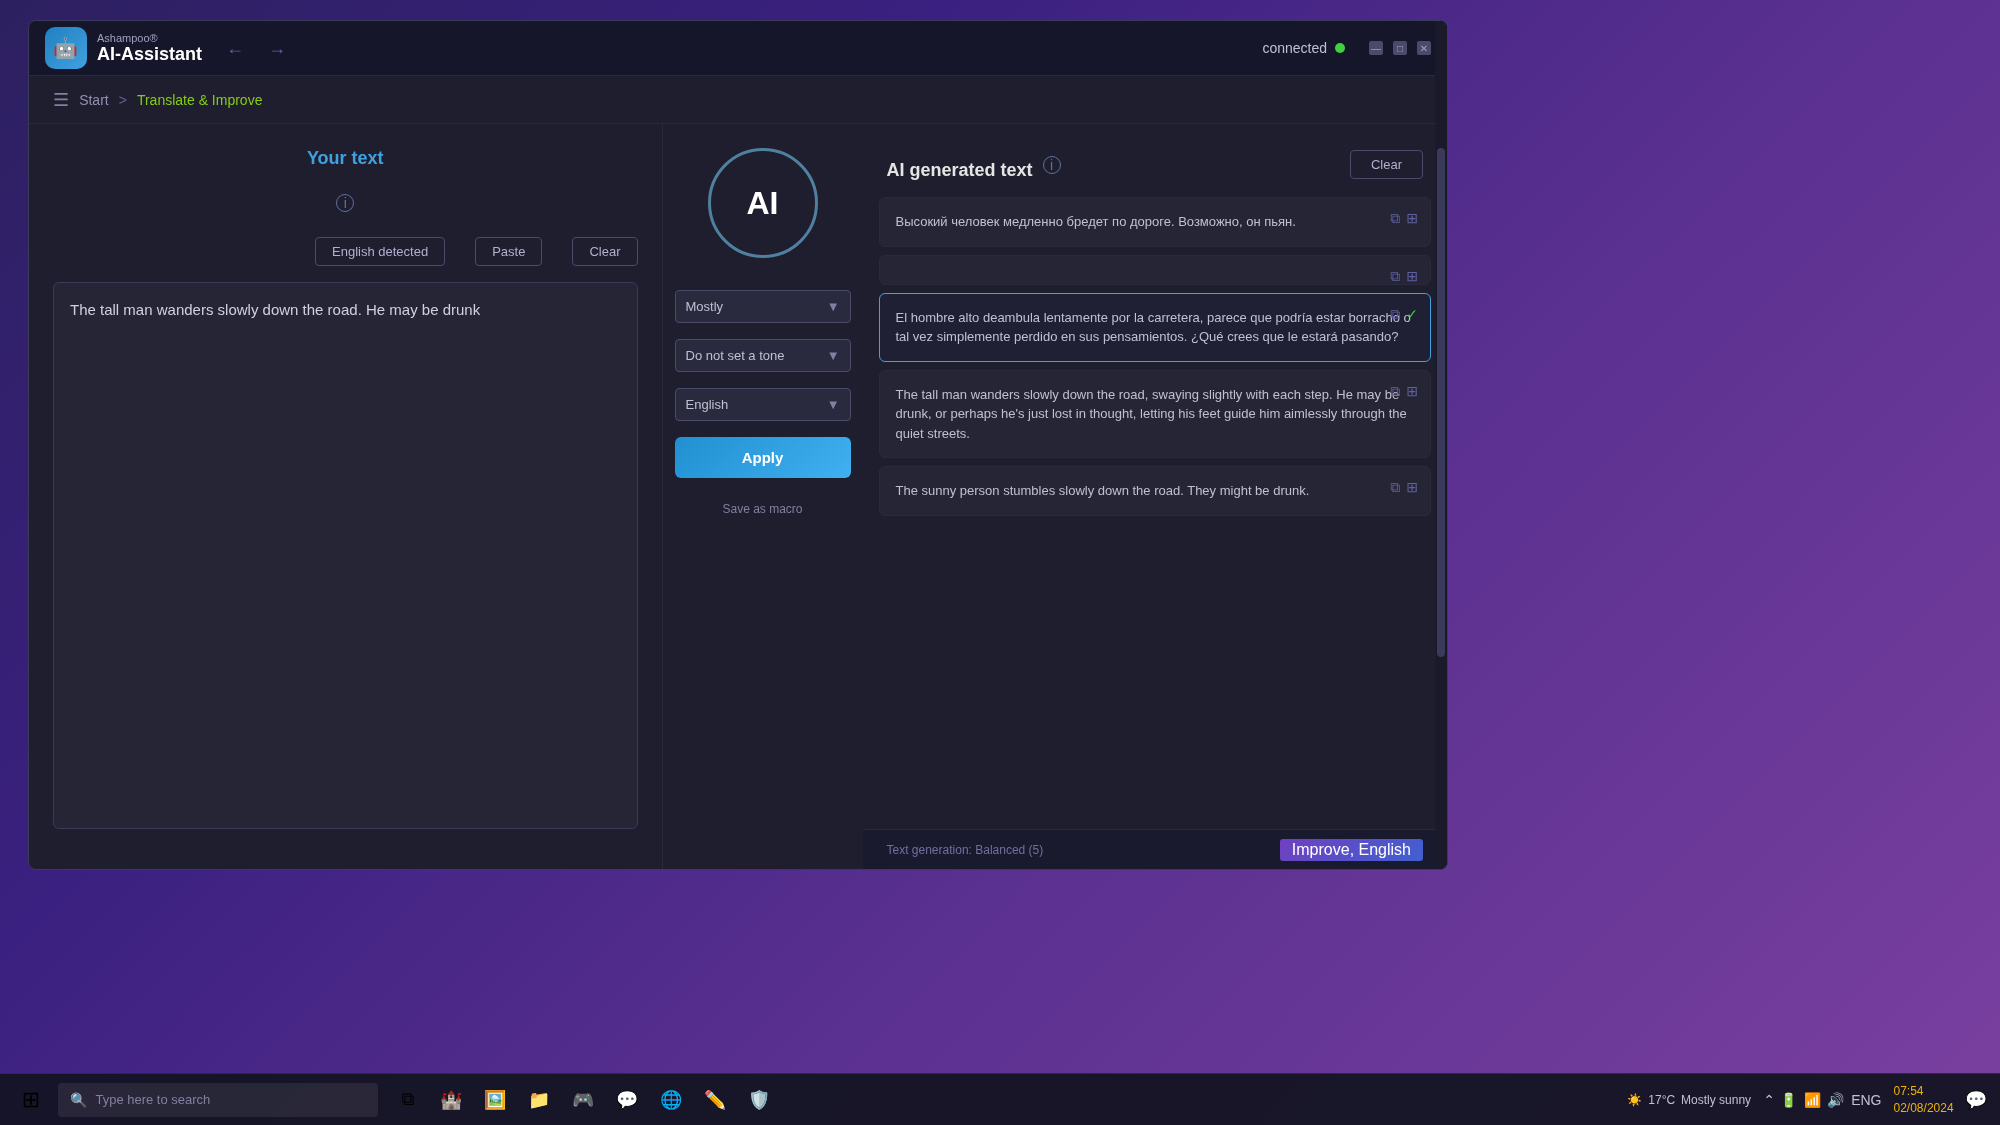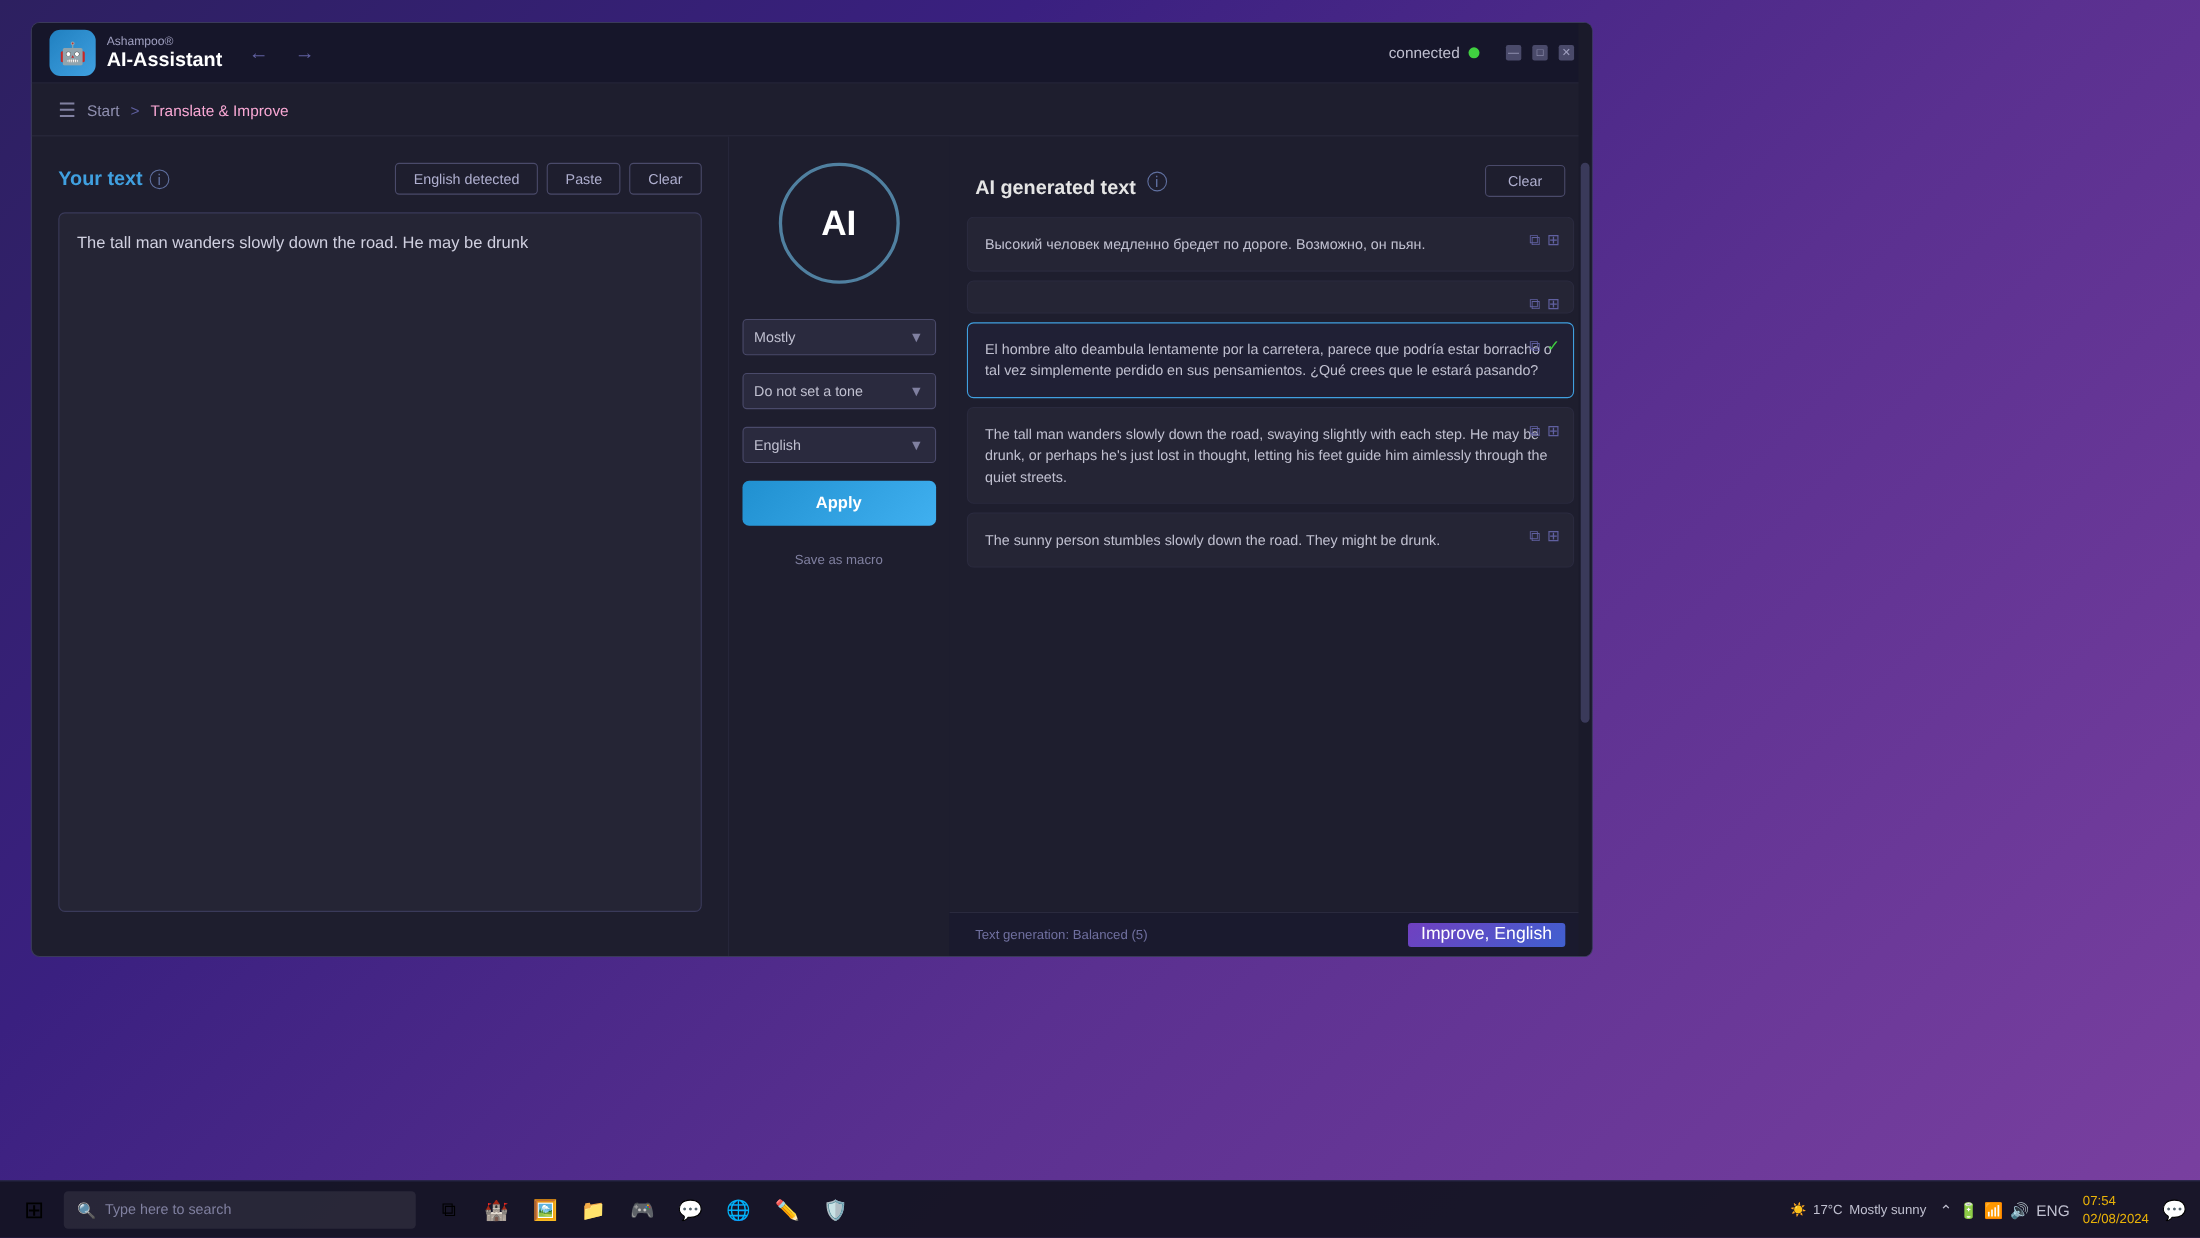--- a/index.html
+++ b/index.html
@@ -133,21 +133,21 @@
     }
     .breadcrumb-start {
       color: #9090b0;
       font-size: 14px;
     }
     .breadcrumb-separator {
       color: #6060a0;
       font-size: 14px;
     }
     .breadcrumb-current {
-      color: #f9a8d4;
+      color: #84cc16;
       font-size: 14px;
       font-weight: 500;
     }
 
     
     .main-content {
       flex: 1;
       display: flex;
       overflow: hidden;
     }
@@ -158,22 +158,23 @@
       padding: 24px;
       display: flex;
       flex-direction: column;
       border-right: 1px solid #2a2a3e;
       max-width: 700px;
     }
 
     .panel-header {
       display: flex;
       align-items: center;
-      gap: 6px;
+      gap: 25px;
       margin-bottom: 16px;
+      flex-direction: column;
     }
     .panel-title {
       color: #40a0e0;
       font-size: 18px;
       font-weight: 600;
     }
     .info-icon {
       color: #6070a0;
       font-size: 14px;
       border: 1px solid #6070a0;
@@ -191,20 +192,21 @@
       margin-left: auto;
     }
     .action-btn {
       padding: 6px 16px;
       background: transparent;
       border: 1px solid #4a4a6a;
       border-radius: 4px;
       color: #b0b0d0;
       font-size: 13px;
       cursor: pointer;
+      margin-left: 22px;
     }
 
     .text-area-container {
       flex: 1;
       background: #252535;
       border-radius: 6px;
       border: 1px solid #3a3a5a;
       padding: 16px;
       margin-bottom: 16px;
     }

